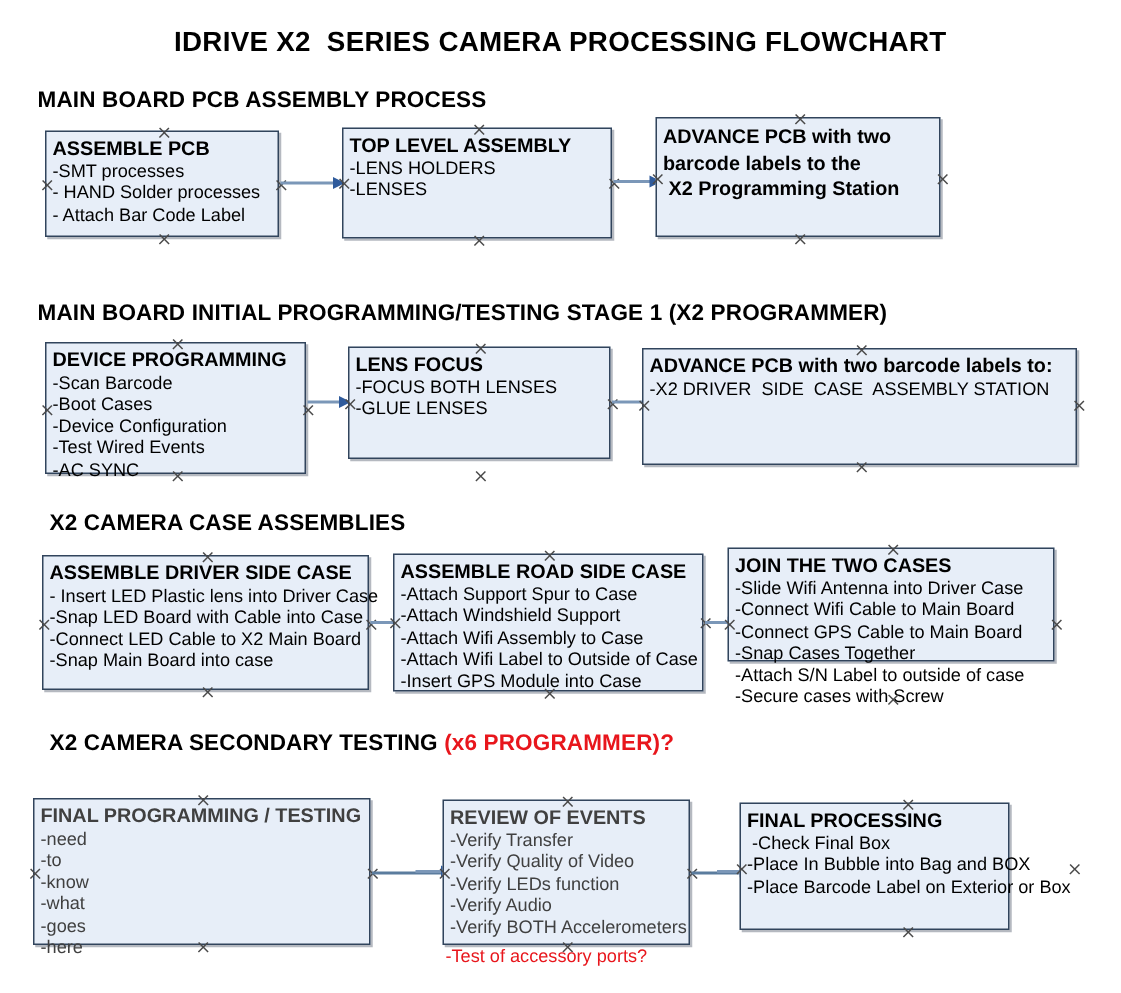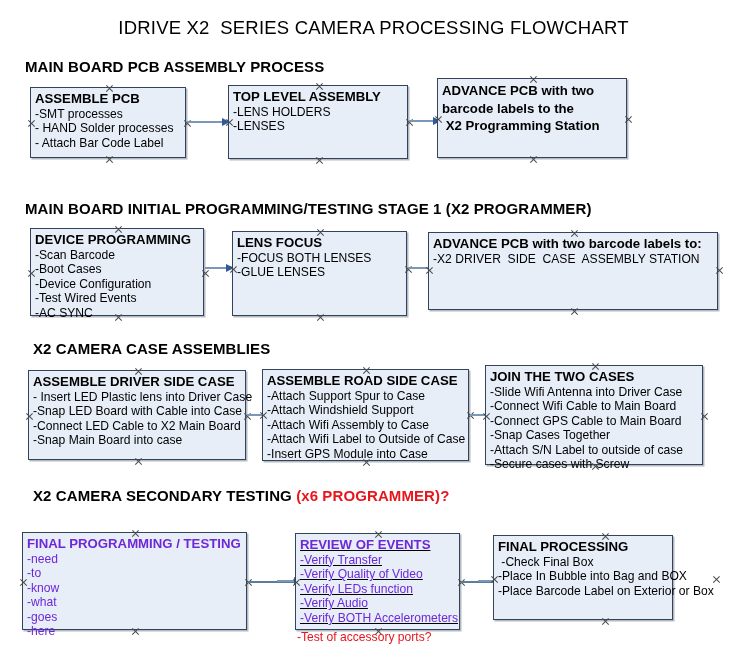--- a/index.html
+++ b/index.html
@@ -21,21 +21,21 @@
     inset: 0;
   }
 
   .doc-title {
     position: absolute;
     left: 0;
     top: 17px;
     width: 747px;
     text-align: center;
     font-size: 18.5px;
-    font-weight: normal;
+    font-weight: bold;
     letter-spacing: 0.2px;
     white-space: pre;
   }
 
   .section-header {
     position: absolute;
     font-size: 15px;
     font-weight: bold;
     white-space: pre;
     letter-spacing: 0.1px;
@@ -65,21 +65,21 @@
   }
   .fbox .bx-line {
     font-size: 12.1px;
     line-height: 14.6px;
     white-space: pre;
     display: block;
   }
   .fbox.titlewrap .bx-title {
     line-height: 17.5px;
   }
-  .red .bx-title, .red .bx-line { color: #6d28d9; }
+  .red .bx-title, .red .bx-line { color: #404040; }
   .red { border-color: #31445c; }
 
   
   .conn {
     position: absolute;
     height: 2px;
     background: #7b97b8;
   }
   .conn::after {
     content: "";
@@ -190,21 +190,21 @@
       <span class="bx-line">-AC SYNC</span>
     </div>
     <span class="xh" style="left:87px;  top:0;"></span>
     <span class="xh" style="left:87px;  top:88px;"></span>
     <span class="xh" style="left:0;     top:44px;"></span>
     <span class="xh" style="left:174px; top:44px;"></span>
   </div>
 
   <div class="conn" style="left:205px; top:267px; width:22px;"></div>
 
-  <div class="fbox" style="left:232px; top:231px; width:175px; height:85px;">
+  <div class="fbox" style="left:232px; top:231px; width:175px; height:75px;">
     <div class="fbox-inner">
       <span class="bx-title">LENS FOCUS</span>
       <span class="bx-line">-FOCUS BOTH LENSES</span>
       <span class="bx-line">-GLUE LENSES</span>
     </div>
     <span class="xh" style="left:87px;  top:0;"></span>
     <span class="xh" style="left:87px;  top:85px;"></span>
     <span class="xh" style="left:0;     top:37px;"></span>
     <span class="xh" style="left:175px; top:37px;"></span>
   </div>
@@ -250,21 +250,21 @@
       <span class="bx-line">-Insert GPS Module into Case</span>
     </div>
     <span class="xh" style="left:103px; top:0;"></span>
     <span class="xh" style="left:103px; top:92px;"></span>
     <span class="xh" style="left:0;     top:45px;"></span>
     <span class="xh" style="left:207px; top:45px;"></span>
   </div>
 
   <div class="conn" style="left:470px; top:414px; width:16px;"></div>
 
-  <div class="fbox" style="left:485px; top:365px; width:218px; height:100px;">
+  <div class="fbox" style="left:485px; top:365px; width:218px; height:76px;">
     <div class="fbox-inner">
       <span class="bx-title">JOIN THE TWO CASES</span>
       <span class="bx-line">-Slide Wifi Antenna into Driver Case</span>
       <span class="bx-line">-Connect Wifi Cable to Main Board</span>
       <span class="bx-line">-Connect GPS Cable to Main Board</span>
       <span class="bx-line">-Snap Cases Together</span>
       <span class="bx-line">-Attach S/N Label to outside of case</span>
       <span class="bx-line">-Secure cases with Screw</span>
     </div>
     <span class="xh" style="left:109px; top:0;"></span>
@@ -287,21 +287,21 @@
     </div>
     <span class="xh" style="left:112px; top:0;"></span>
     <span class="xh" style="left:112px; top:98px;"></span>
     <span class="xh" style="left:0;     top:49px;"></span>
     <span class="xh" style="left:225px; top:49px;"></span>
   </div>
 
   <div class="conn-plain" style="left:248px; top:581px; width:49px;"></div>
   <div class="conn" style="left:277px; top:580px; width:18px;"></div>
 
-  <div class="fbox red" style="left:295px; top:533px; width:165px; height:97px;text-decoration:underline;">
+  <div class="fbox red" style="left:295px; top:533px; width:165px; height:97px;">
     <div class="fbox-inner">
       <span class="bx-title">REVIEW OF EVENTS</span>
       <span class="bx-line">-Verify Transfer</span>
       <span class="bx-line">-Verify Quality of Video</span>
       <span class="bx-line">-Verify LEDs function</span>
       <span class="bx-line">-Verify Audio</span>
       <span class="bx-line">-Verify BOTH Accelerometers</span>
     </div>
     <span class="xh" style="left:82px; top:0;"></span>
     <span class="xh" style="left:82px; top:97px;"></span>

